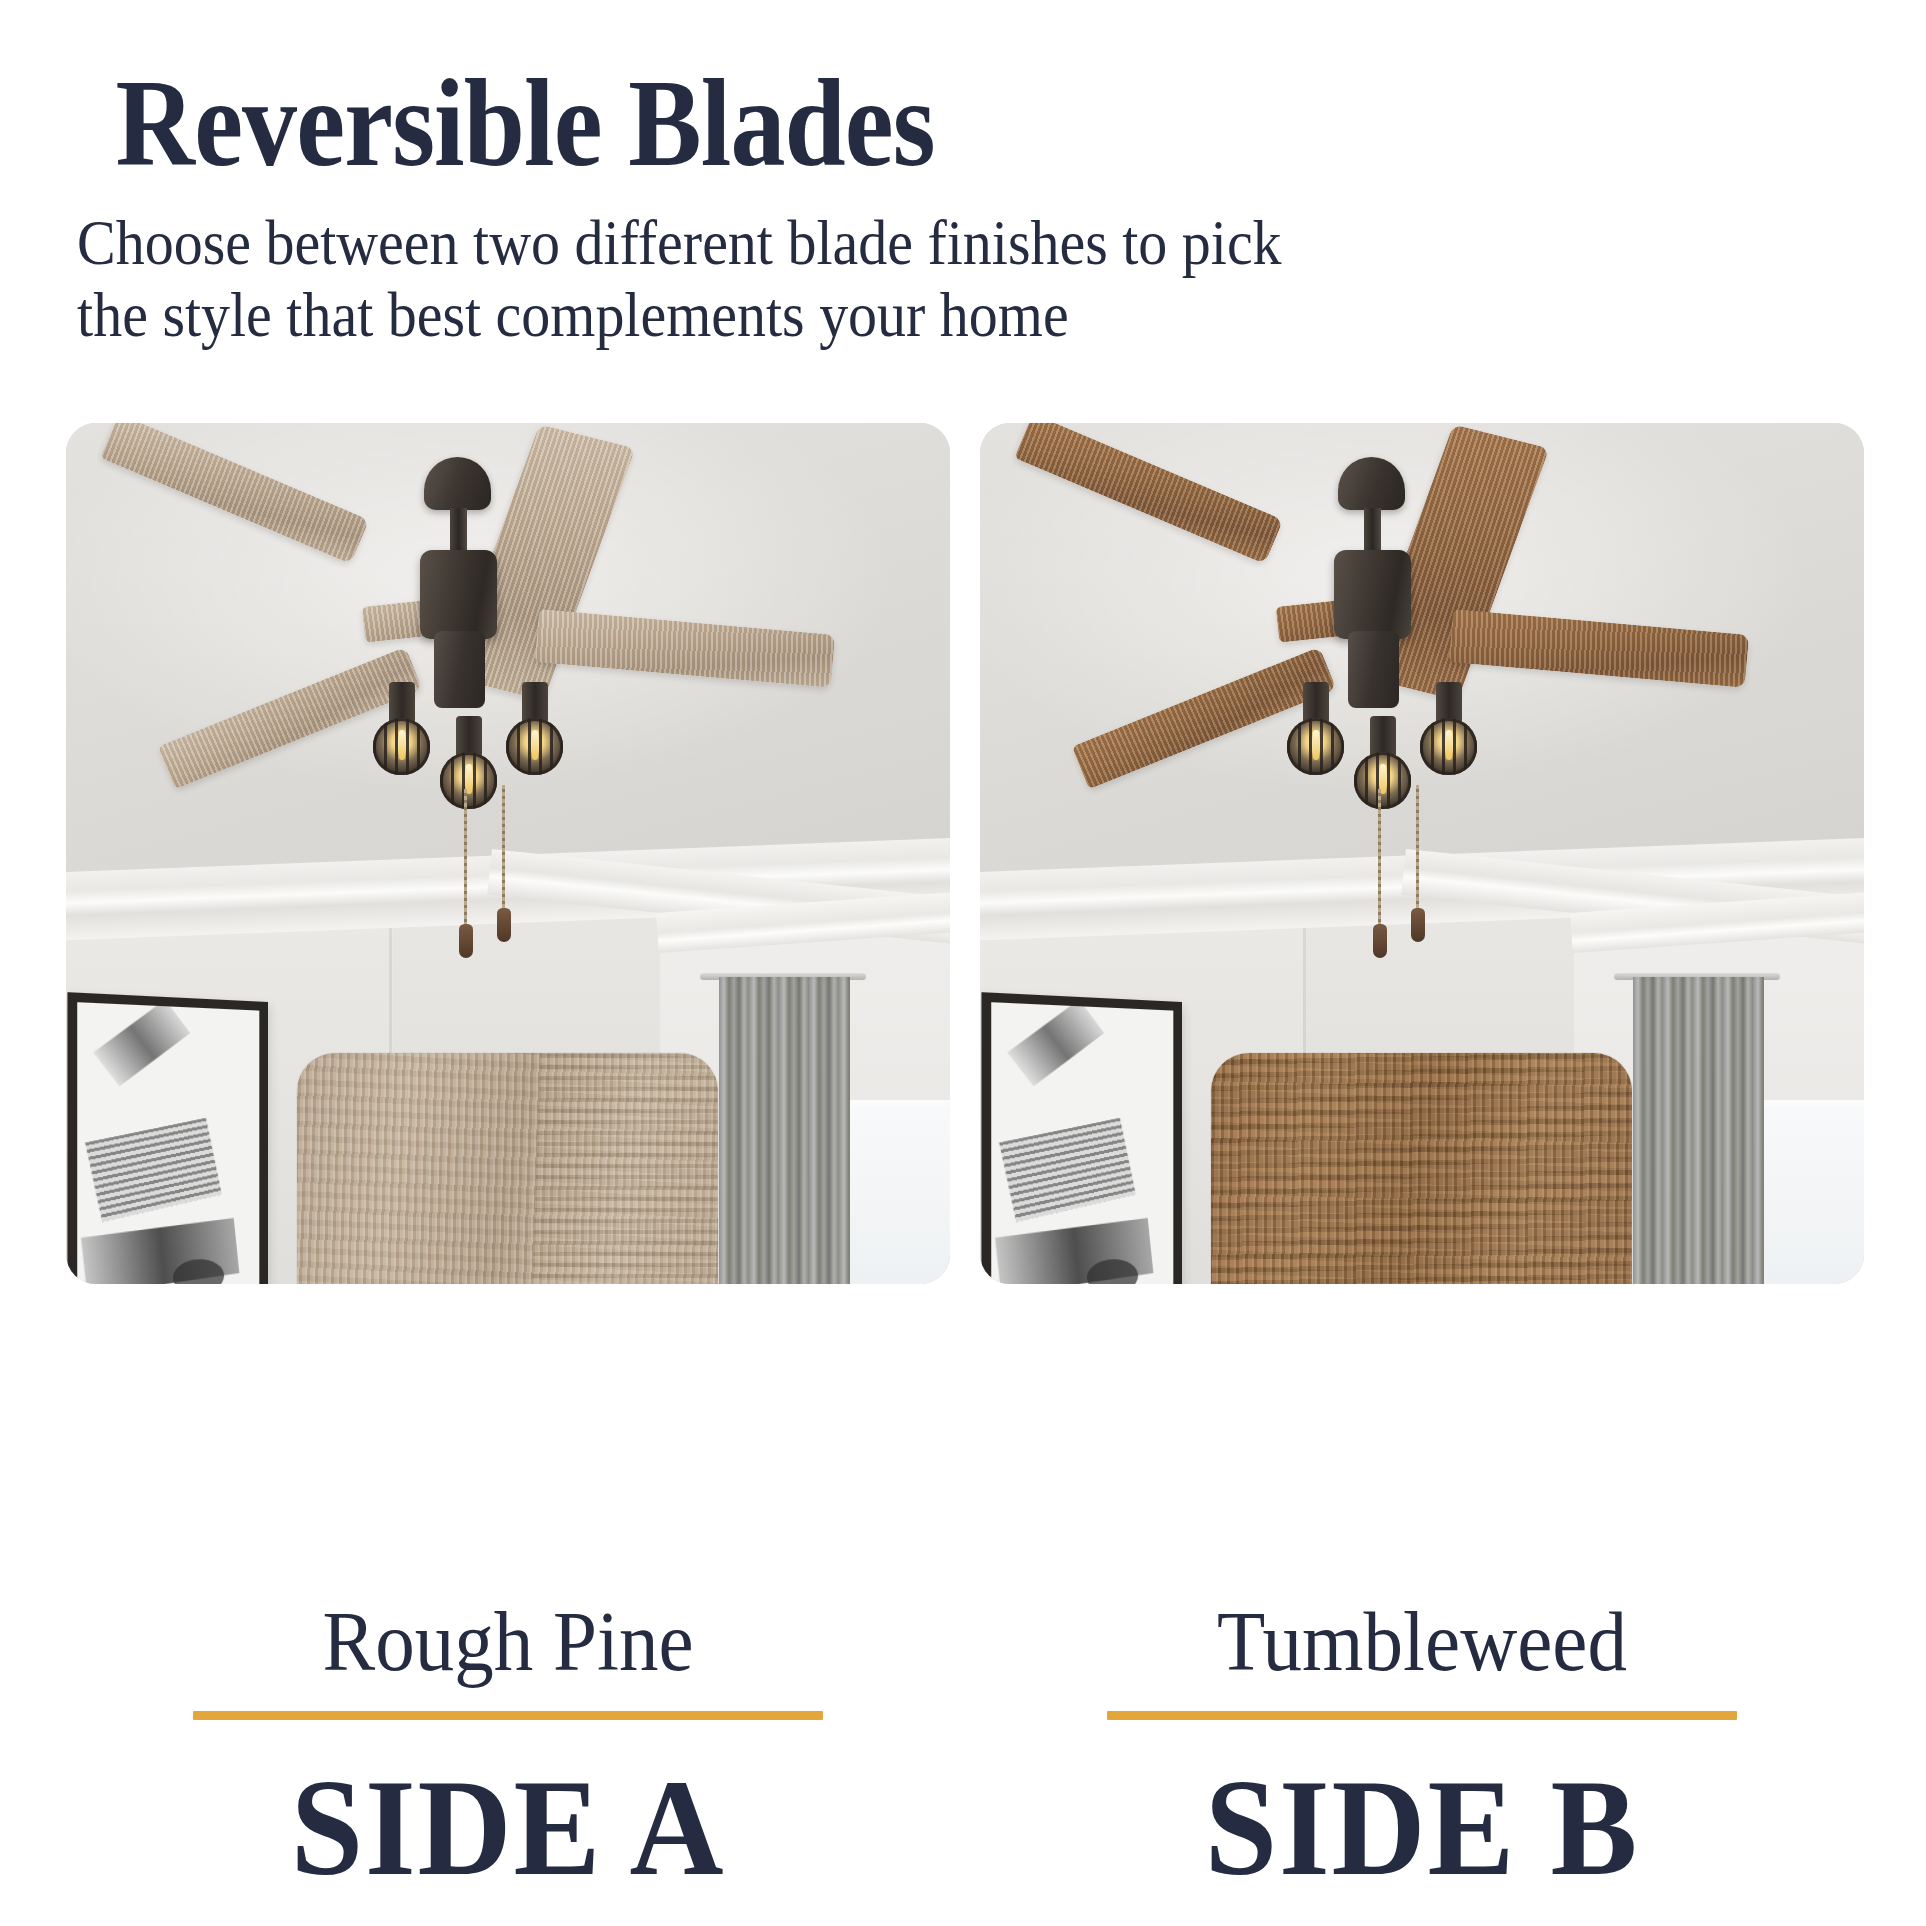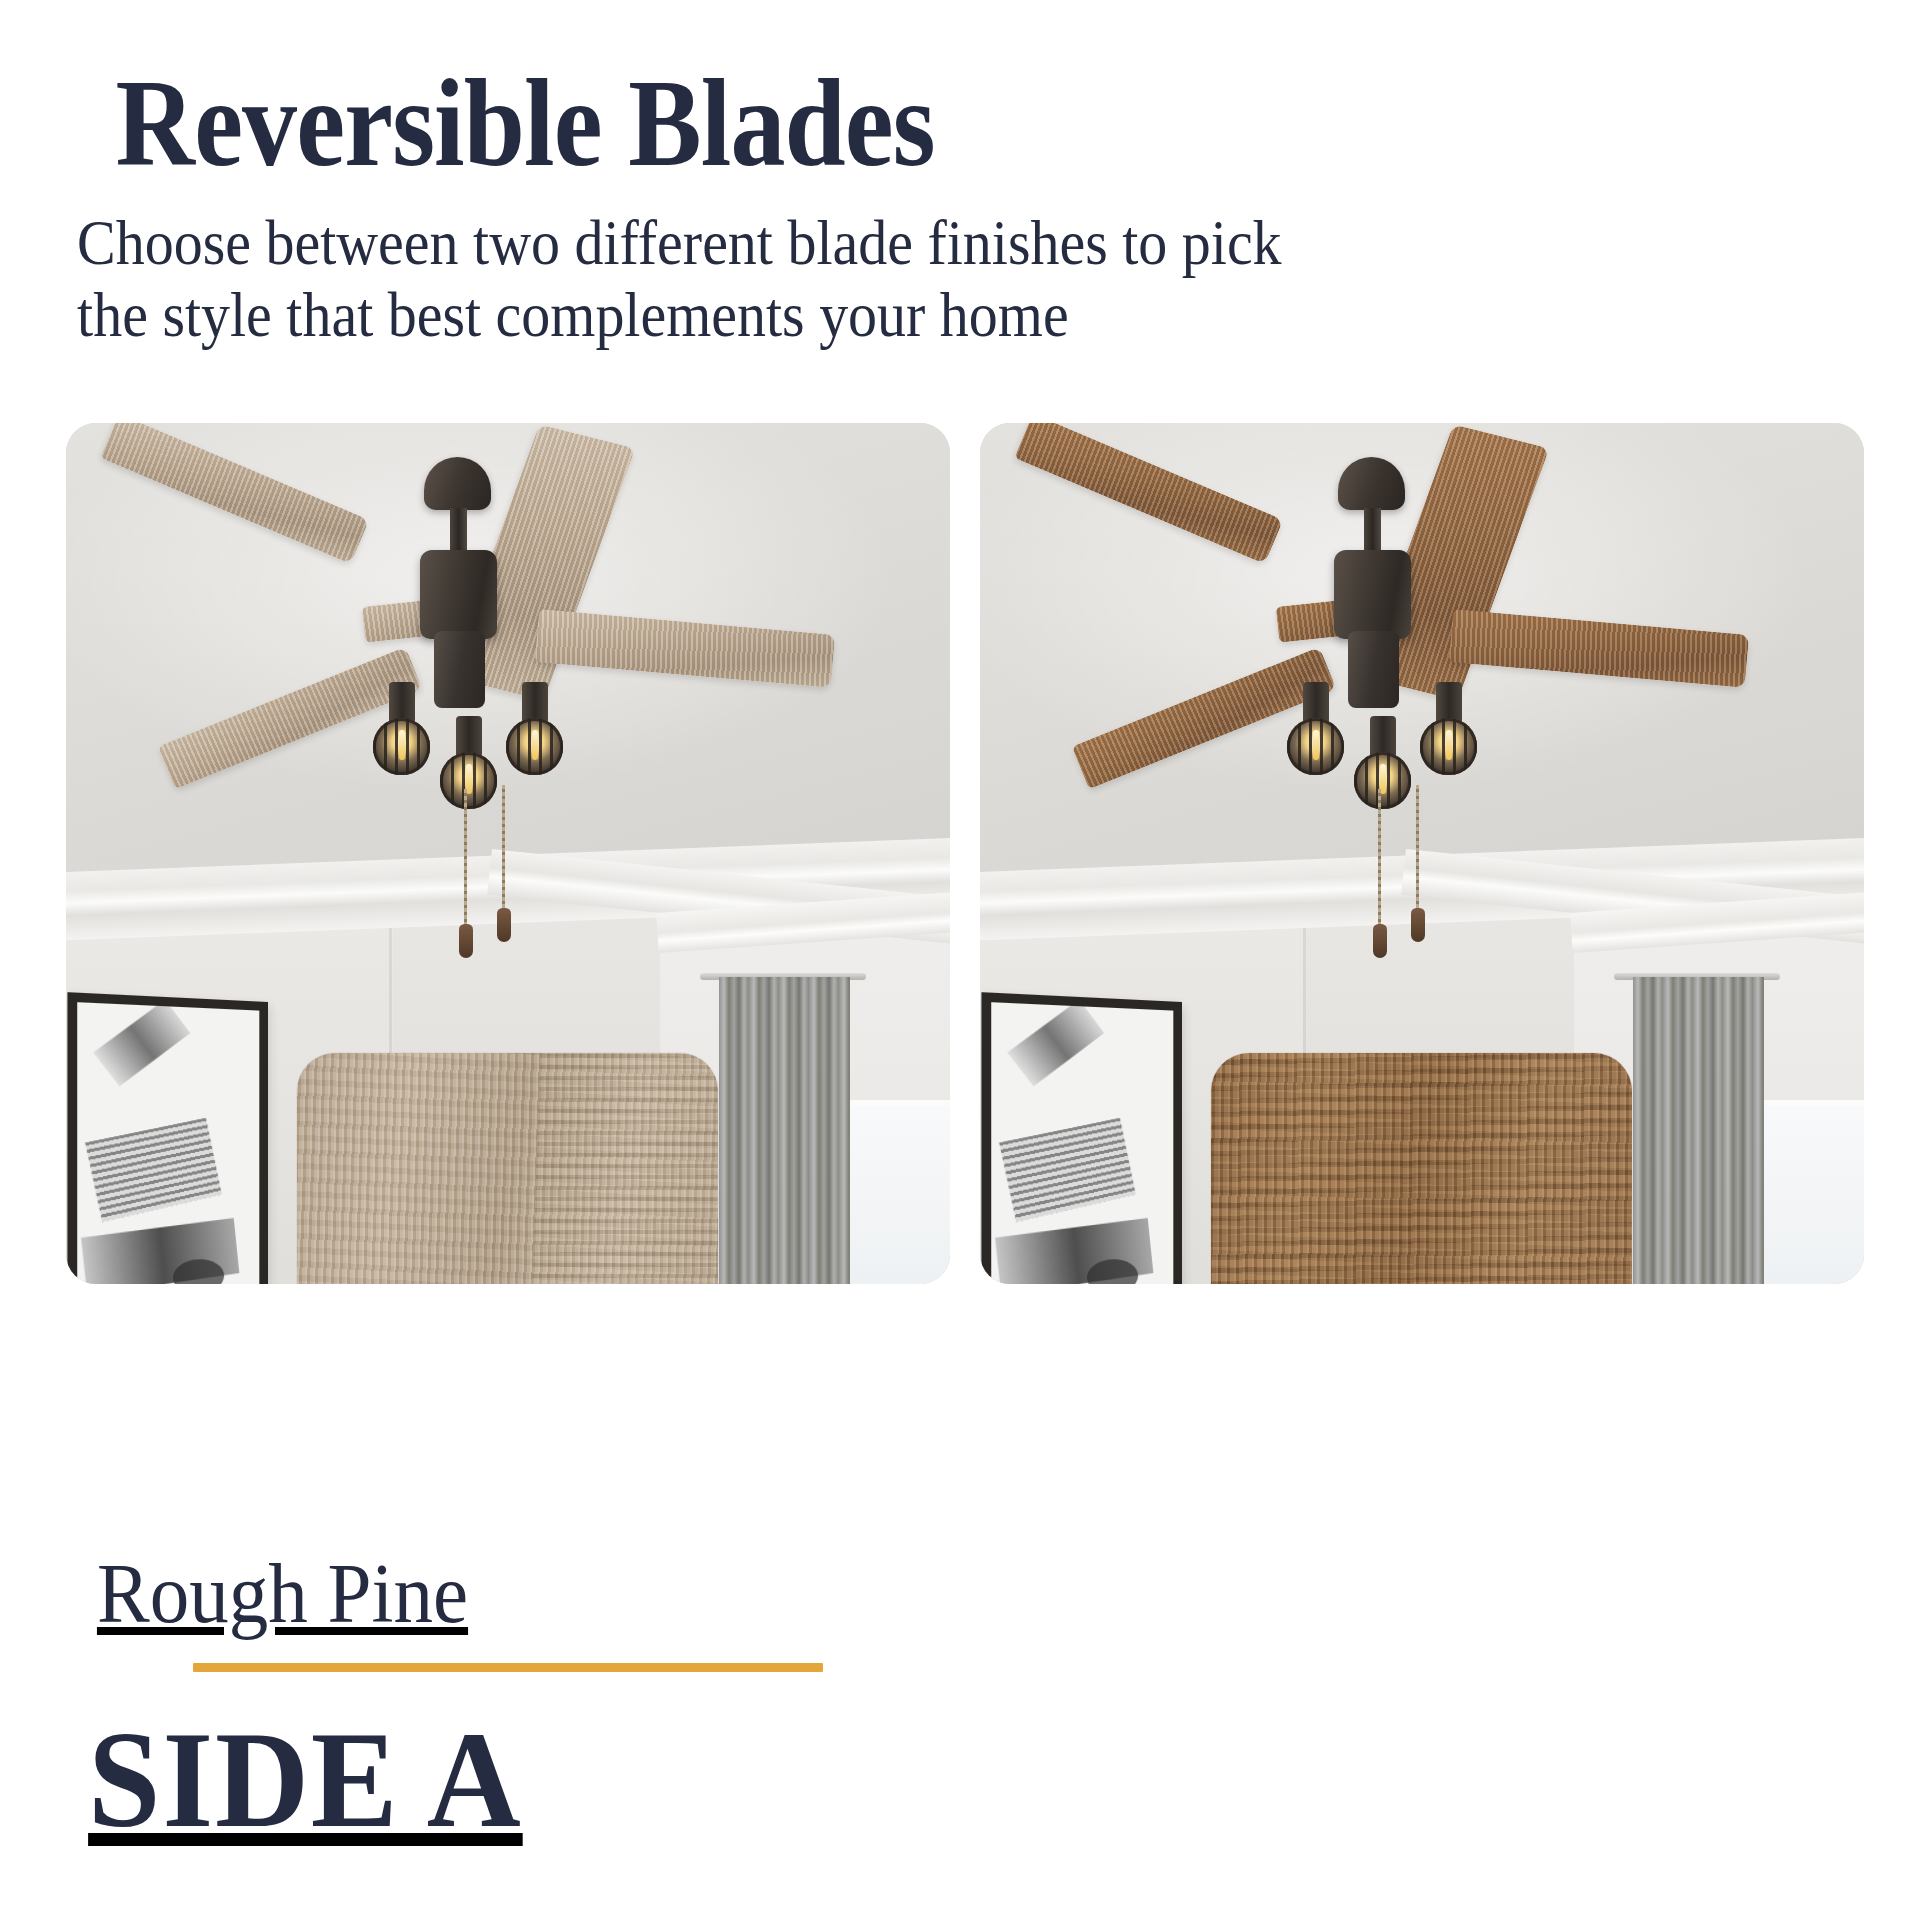--- a/index.html
+++ b/index.html
@@ -246,21 +246,21 @@
       repeating-linear-gradient(91deg,rgba(255,236,205,.20) 0 2px,rgba(70,46,26,.22) 2px 5px,rgba(255,236,205,.10) 5px 9px),
       repeating-linear-gradient(2deg,rgba(90,62,36,.20) 0 7px,rgba(172,132,92,.18) 7px 16px),
       linear-gradient(100deg,#91663f 0%,#a0764c 22%,#8a6038 46%,#a2784e 70%,#8e6540 100%);
   }
   .swatch-tumble::after{
     content:"";position:absolute;left:0;top:-8%;width:100%;height:120%;
     background:repeating-linear-gradient(179deg,rgba(60,38,20,.16) 0 5px,rgba(190,152,110,.14) 5px 13px);
   }
 
   
-  .caption{position:absolute;top:1128px;width:884px;text-decoration:underline;}
+  .caption{position:absolute;top:1176px;width:884px;text-align:center;}
   .finish-name{
     font-family:"Liberation Serif",serif;
     font-weight:400;
     font-size:85px;
     line-height:1;
     color:#252c41;
     transform:scaleX(0.93);
     margin:0;
   }
   .rule{
@@ -427,17 +427,22 @@
 
           <div class="chain chain1"></div>
           <div class="chain chain2"></div>
           <div class="finial finial1"></div>
           <div class="finial finial2"></div>
         </div>
 
         <div class="swatch swatch-tumble"></div>
       </div>
 
+      <div class="caption">
+        <div class="finish-name">Tumbleweed</div>
+        <div class="rule"></div>
+        <div class="side-label">SIDE B</div>
+      </div>
     </div>
 
   </div>
 </div>
 
 
 </body></html>

